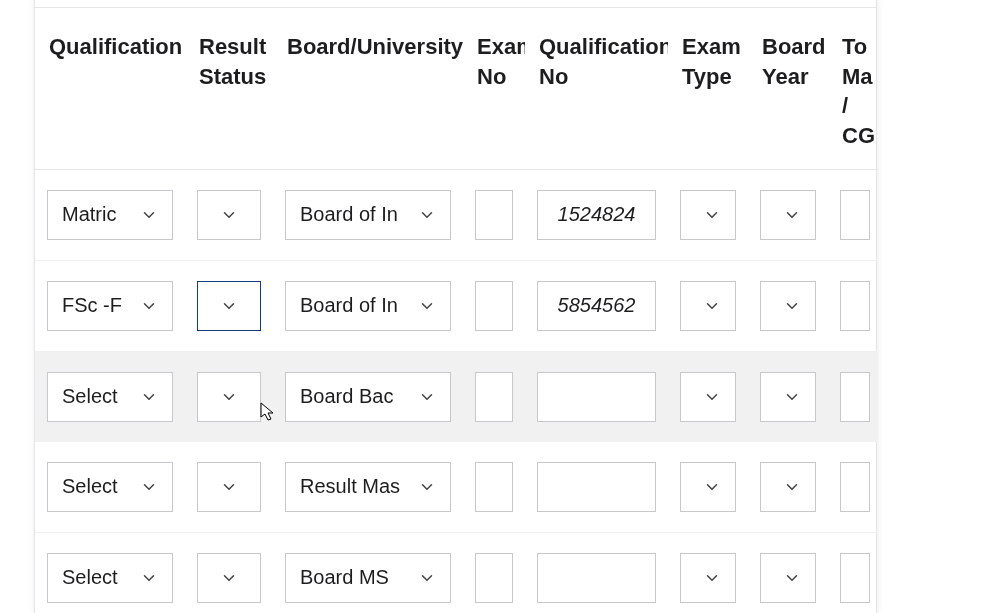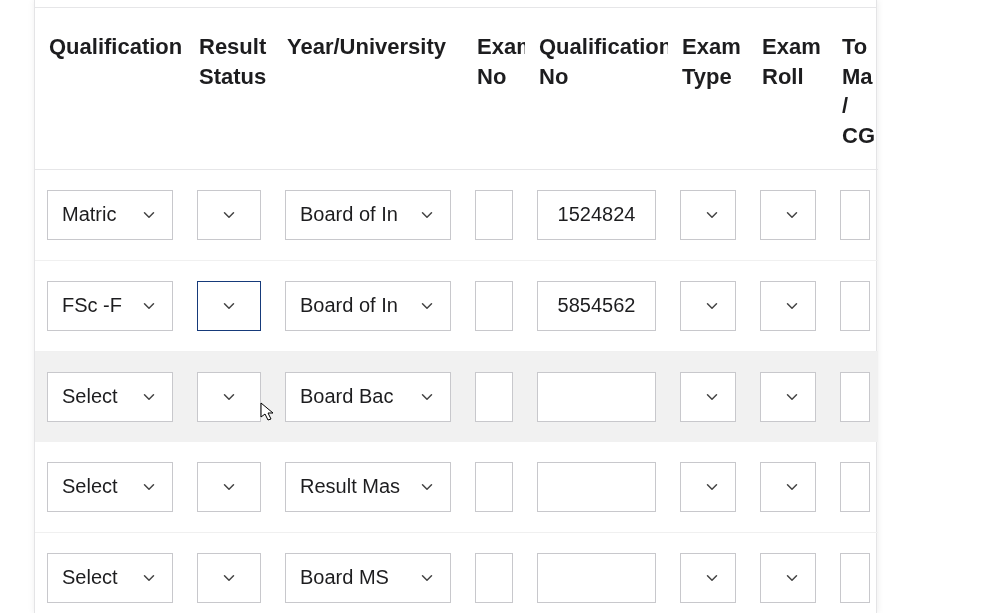--- a/index.html
+++ b/index.html
@@ -66,21 +66,21 @@
     padding: 0 14px;
     font-size: 20px;
     color: #1d1d1f;
     width: 100%;
     overflow: hidden;
     white-space: nowrap;
   }
   .select-box.focused { border: 1.5px solid #163a7a; }
   .select-box .label { overflow: hidden; text-overflow: clip; white-space: nowrap; }
   .input-box { justify-content: center; }
-  .input-box.val { justify-content: center; color: #1d1d1f; }
+  .input-box.val { justify-content: center; color: #1d1d1f; font-style: italic; }
   .chev {
     flex: 0 0 auto;
     margin-left: 8px;
     display: inline-flex;
   }
   .chev svg { width: 18px; height: 18px; }
   .col-qual { width: 150px; }
   .col-result { width: 88px; }
   .col-board { width: 190px; }
   .col-roll  { width: 62px; }
@@ -111,25 +111,25 @@
         <col class="col-roll">
           <col class="col-reg">
           <col class="col-etype">
         <col class="col-eyear">
           <col class="col-total">
       </colgroup>
       <thead>
         <tr>
           <th>Qualification</th>
           <th>Result Status</th>
-          <th>Year/University</th>
+          <th>Board/University</th>
           <th>Exam No</th>
           <th>Qualification No</th>
           <th>Exam Type</th>
-          <th>Exam Roll</th>
+          <th>Board Year</th>
           <th>To Ma / CG</th>
         </tr>
       </thead>
       <tbody id="tbody">
           <tr>
             <td>
               <div class="select-box">
                 <span class="label">Matric</span>
                 <span class="chev">
                   <svg viewBox="0 0 24 24">

